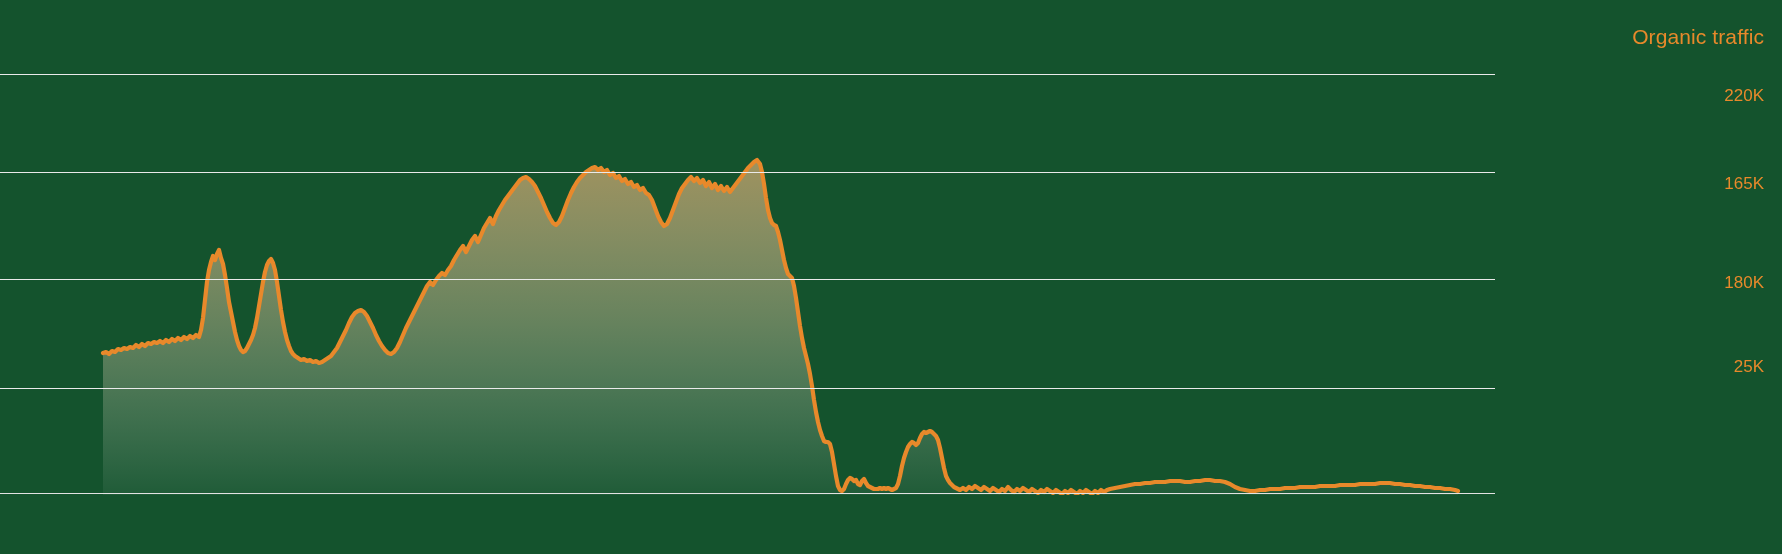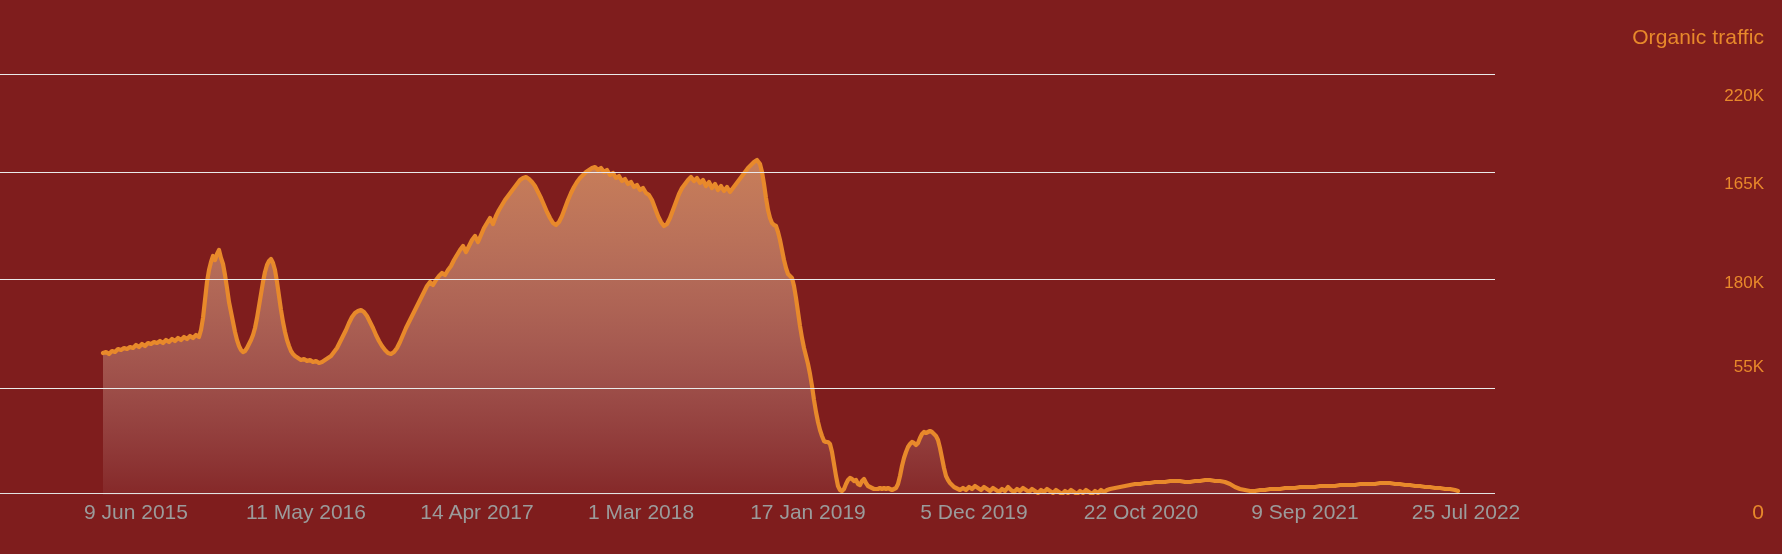--- a/index.html
+++ b/index.html
@@ -13,21 +13,21 @@
     font-family: "Liberation Sans", sans-serif;
     overflow: hidden;
     position: relative;
   }
 
   #chart-root {
     position: absolute;
     left: 0; top: 0;
     width: 1782px;
     height: 554px;
-    background: #7f1d1d;
+    background: #14532d;
   }
 
   
   #series-legend {
     position: absolute;
     right: 18px;
     top: 24px;
     font-size: 21px;
     line-height: 26px;
     color: #E8892B;
@@ -214,28 +214,16 @@
            L1295,428 L1300,427 L1305,427 L1310,427 L1315,427 L1320,426 L1325,426 L1330,426 L1335,426
            L1340,425 L1345,425 L1350,425 L1355,425 L1360,424 L1365,424 L1370,424 L1375,424 L1380,423
            L1385,423 L1390,423 L1395,424 L1400,424 L1405,425 L1410,425 L1415,426 L1420,426 L1425,427
            L1430,427 L1435,428 L1440,428 L1445,429 L1450,429 L1455,430 L1458,431"></path>
     </svg>
   </div>
 
   <div class="y-tick" style="top:84px;">220K</div>
   <div class="y-tick" style="top:172px;margin-left:27px;">165K</div>
   <div class="y-tick" style="top:271px;">180K</div>
-  <div class="y-tick" style="top:355px;">55K</div>
-
-  <div id="x-axis">
-    <div class="x-tick" style="left:136px;">9 Jun 2015</div>
-    <div class="x-tick" style="left:306px;">11 May 2016</div>
-    <div class="x-tick" style="left:477px;">14 Apr 2017</div>
-    <div class="x-tick" style="left:641px;">1 Mar 2018</div>
-    <div class="x-tick" style="left:808px;">17 Jan 2019</div>
-    <div class="x-tick" style="left:974px;">5 Dec 2019</div>
-    <div class="x-tick" style="left:1141px;">22 Oct 2020</div>
-    <div class="x-tick" style="left:1305px;">9 Sep 2021</div>
-    <div class="x-tick" style="left:1466px;">25 Jul 2022</div>
-    <div class="x-zero">0</div>
-  </div>
+  <div class="y-tick" style="top:355px;">25K</div>
+
 
 </div>
 
 </body></html>

